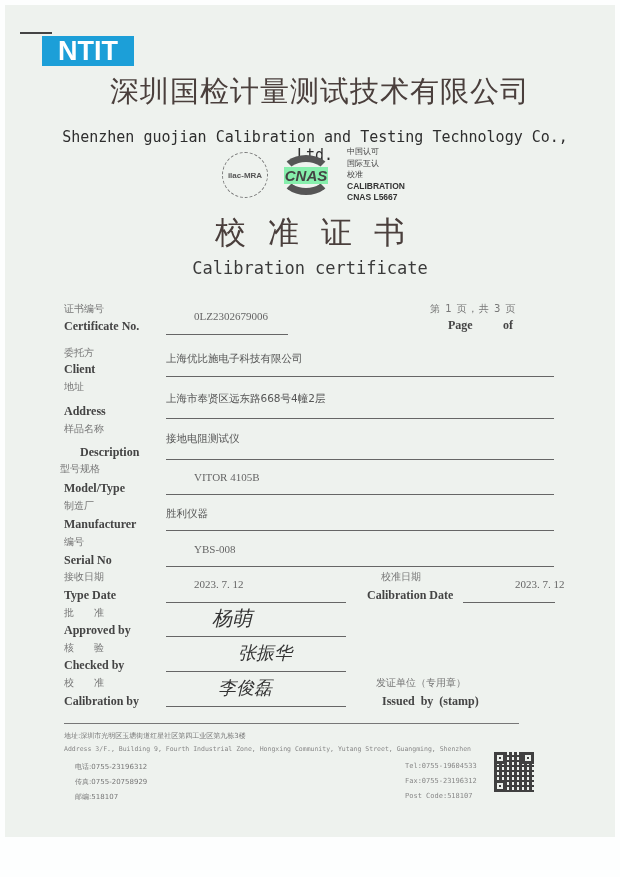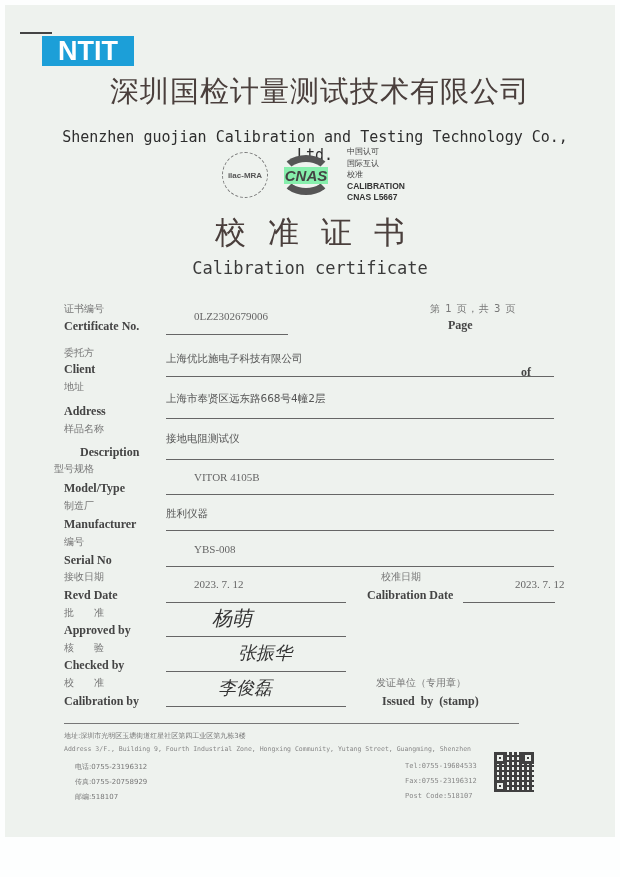--- a/index.html
+++ b/index.html
@@ -104,54 +104,54 @@
 <div class="abs title-cn">校准证书</div>
 <div class="abs title-en">Calibration certificate</div>
 
 <div class="abs lbl-cn" style="left:64px;top:302px;">证书编号</div>
 <div class="abs lbl-en" style="left:64px;top:319px;">Certificate No.</div>
 <div class="abs val" style="left:166px;top:310px;">0LZ2302679006</div>
 <div class="abs line" style="left:166px;top:334px;width:122px;"></div>
 
 <div class="abs lbl-cn" style="left:430px;top:302px;letter-spacing:1px;">第 1 页，共 3 页</div>
 <div class="abs lbl-en" style="left:448px;top:318px;">Page</div>
-<div class="abs lbl-en" style="left:521px;top:318px;margin-top:47px;">of</div>
+<div class="abs lbl-en" style="left:503px;top:318px;">of</div>
 
 <div class="abs lbl-cn" style="left:64px;top:346px;">委托方</div>
 <div class="abs lbl-en" style="left:64px;top:362px;">Client</div>
 <div class="abs val-cn" style="left:166px;top:352px;">上海优比施电子科技有限公司</div>
 <div class="abs line" style="left:166px;top:376px;width:388px;"></div>
 
 <div class="abs lbl-cn" style="left:64px;top:380px;">地址</div>
 <div class="abs lbl-en" style="left:64px;top:404px;">Address</div>
 <div class="abs val-cn" style="left:166px;top:392px;">上海市奉贤区远东路668号4幢2层</div>
 <div class="abs line" style="left:166px;top:418px;width:388px;"></div>
 
 <div class="abs lbl-cn" style="left:64px;top:422px;">样品名称</div>
 <div class="abs lbl-en" style="left:80px;top:445px;">Description</div>
 <div class="abs val-cn" style="left:166px;top:432px;">接地电阻测试仪</div>
 <div class="abs line" style="left:166px;top:459px;width:388px;"></div>
 
-<div class="abs lbl-cn" style="left:54px;top:462px;text-align:center;">型号规格</div>
+<div class="abs lbl-cn" style="left:60px;top:462px;text-align:center;">型号规格</div>
 <div class="abs lbl-en" style="left:64px;top:481px;">Model/Type</div>
 <div class="abs val" style="left:166px;top:471px;">VITOR 4105B</div>
 <div class="abs line" style="left:166px;top:494px;width:388px;"></div>
 
 <div class="abs lbl-cn" style="left:64px;top:499px;">制造厂</div>
 <div class="abs lbl-en" style="left:64px;top:517px;">Manufacturer</div>
 <div class="abs val-cn" style="left:166px;top:507px;">胜利仪器</div>
 <div class="abs line" style="left:166px;top:530px;width:388px;"></div>
 
 <div class="abs lbl-cn" style="left:64px;top:535px;">编号</div>
 <div class="abs lbl-en" style="left:64px;top:553px;">Serial No</div>
 <div class="abs val" style="left:166px;top:543px;">YBS-008</div>
 <div class="abs line" style="left:166px;top:566px;width:388px;"></div>
 
 <div class="abs lbl-cn" style="left:64px;top:570px;">接收日期</div>
-<div class="abs lbl-en" style="left:64px;top:588px;">Revd Date</div>
+<div class="abs lbl-en" style="left:64px;top:588px;">Type Date</div>
 <div class="abs val" style="left:166px;top:578px;">2023. 7. 12</div>
 <div class="abs line" style="left:166px;top:602px;width:180px;"></div>
 
 <div class="abs lbl-cn" style="left:381px;top:570px;">校准日期</div>
 <div class="abs lbl-en" style="left:367px;top:588px;">Calibration Date</div>
 <div class="abs val" style="left:487px;top:578px;">2023. 7. 12</div>
 <div class="abs line" style="left:463px;top:602px;width:92px;"></div>
 
 <div class="abs lbl-cn" style="left:64px;top:606px;">批　　准</div>
 <div class="abs lbl-en" style="left:64px;top:623px;">Approved by</div>

